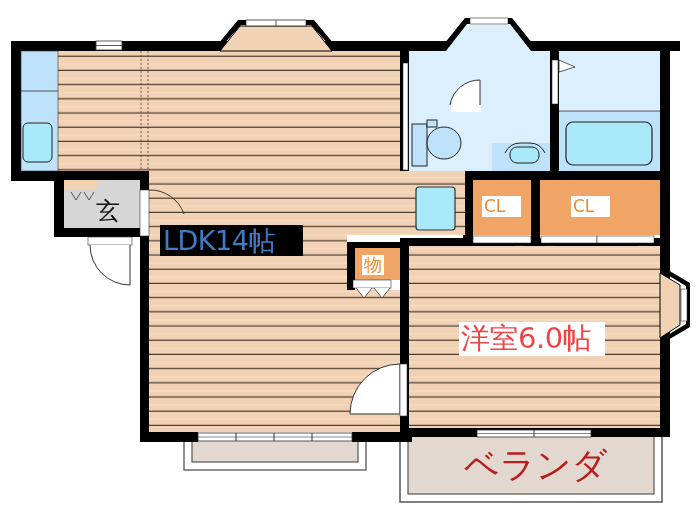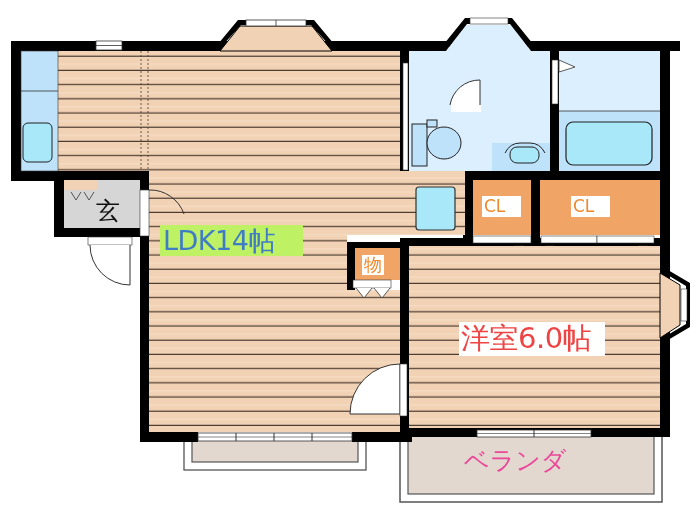--- a/index.html
+++ b/index.html
@@ -1,25 +1,25 @@
 <!DOCTYPE html>
 <html><head>
 <meta charset="utf-8">
 <style>
   html, body { margin:0; padding:0; background:#ffffff; }
   body { width:700px; height:525px; position:relative; overflow:hidden; font-family:"DejaVu Sans", sans-serif; }
   #plan { position:absolute; left:0; top:0; width:700px; height:525px; }
   .lbl { position:absolute; white-space:nowrap; line-height:1; }
-  .lbl-ldk { left:160px; top:225px; background:#bef264; color:#3f7cc4; font-size:27px; padding:2px 28px 2px 3px; font-family:"DejaVu Sans", sans-serif; letter-spacing:-0.5px; }
+  .lbl-ldk { left:160px; top:225px; background:#000000; color:#3f7cc4; font-size:27px; padding:2px 28px 2px 3px; font-family:"DejaVu Sans", sans-serif; letter-spacing:-0.5px; }
   .lbl-western { left:459px; top:322px; background:#ffffff; color:#ef4444; font-size:29px; padding:2px 14px 3px 2px; letter-spacing:-0.5px; }
   .lbl-cl1 { left:482px; top:196px; background:#ffffff; color:#ee8a2e; font-size:17px; padding:2px 16px 2px 2px; }
   .lbl-cl2 { left:571px; top:196px; background:#ffffff; color:#ee8a2e; font-size:17px; padding:2px 16px 2px 2px; }
   .lbl-storage { left:362px; top:255px; background:#ffffff; color:#ee8a2e; font-size:18px; padding:1px 2px; }
   .lbl-entrance { left:96px; top:199px; color:#111111; font-size:24px; }
-  .lbl-balcony { left:464px; top:448px; color:#ec4899; font-size:25px; }
+  .lbl-balcony { left:464px; top:448px; color:#b91c1c; font-size:35px; }
 </style>
 </head>
 <body>
 
 <svg id="plan" viewBox="0 0 700 525" xmlns="http://www.w3.org/2000/svg">
   <defs>
     <pattern id="wood" patternUnits="userSpaceOnUse" width="10" height="14.2">
       <rect width="10" height="14.2" fill="#f2d2b4"></rect>
       <rect y="7" width="10" height="1" fill="#f7e0c9"></rect>
       <rect y="13" width="10" height="1.2" fill="#4a3a30"></rect>

